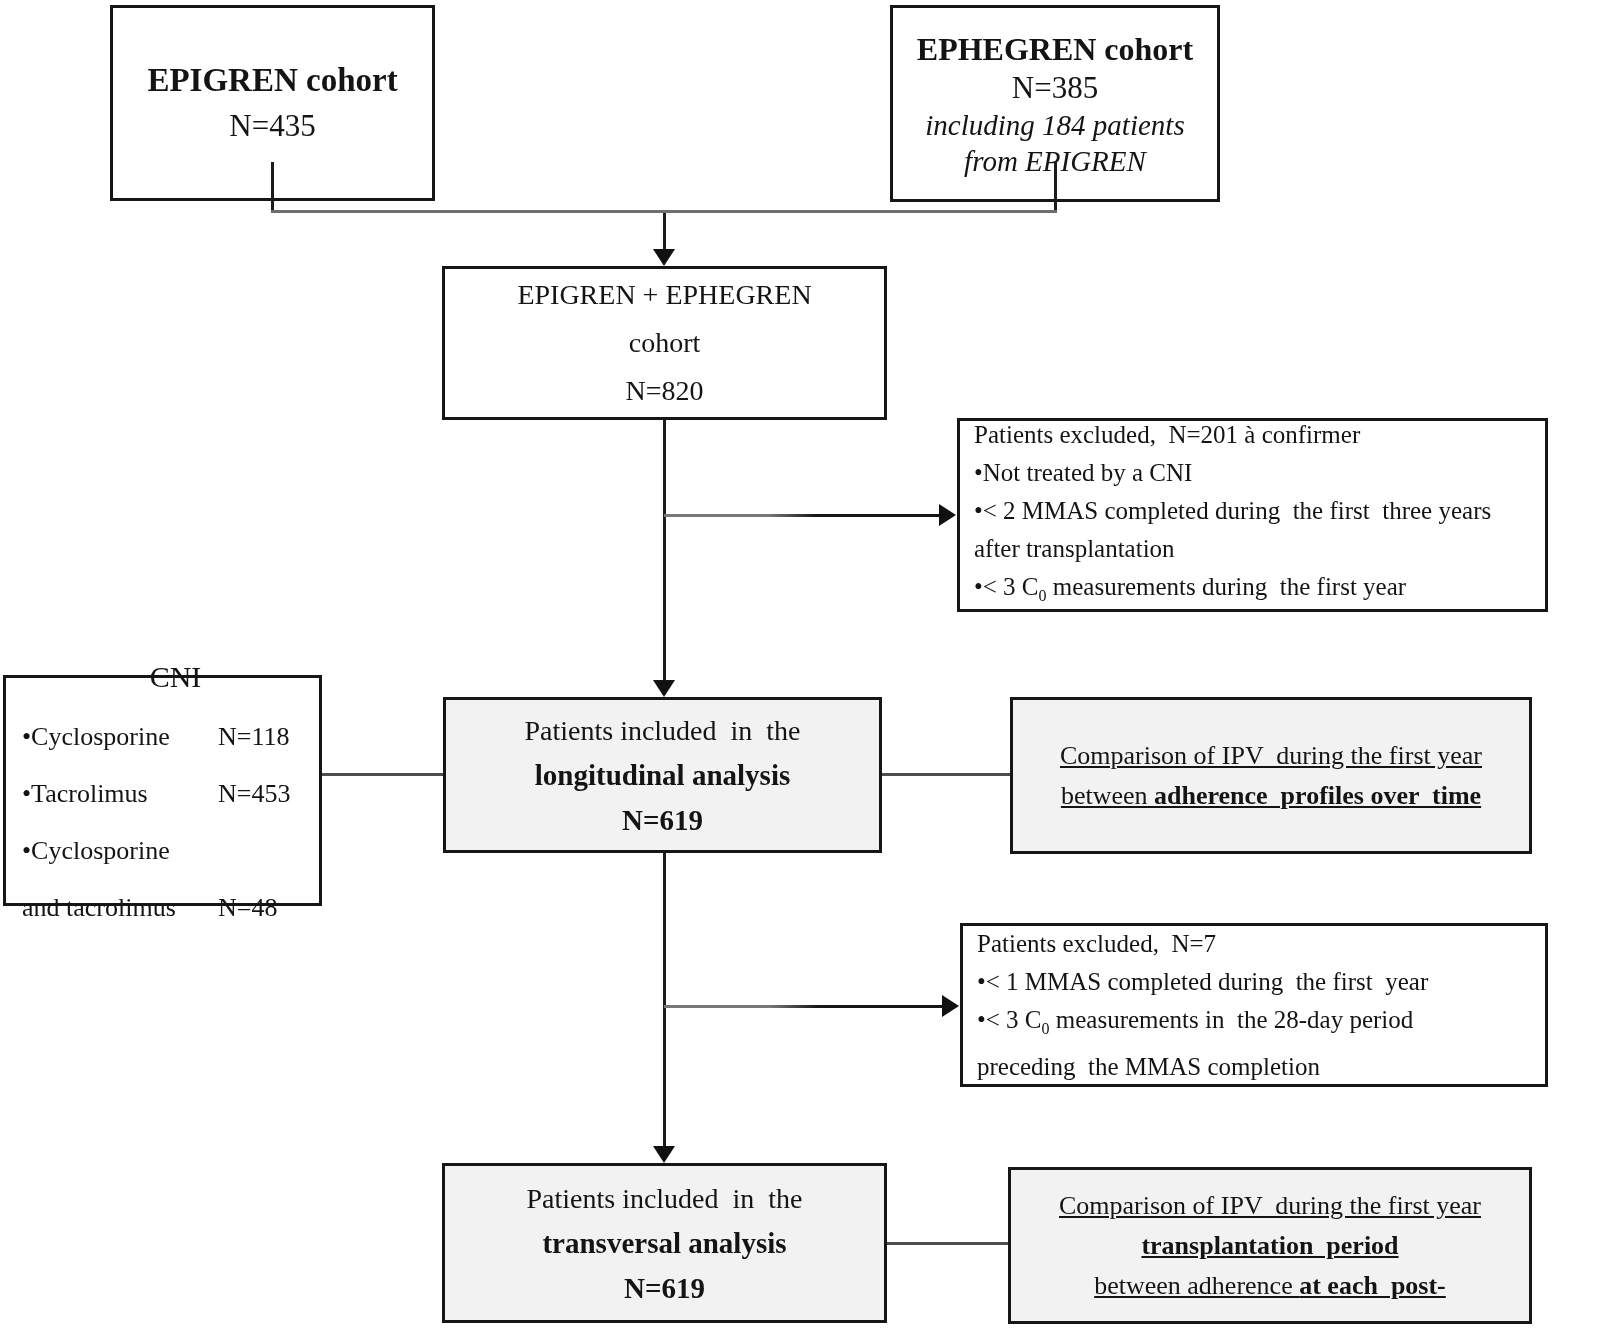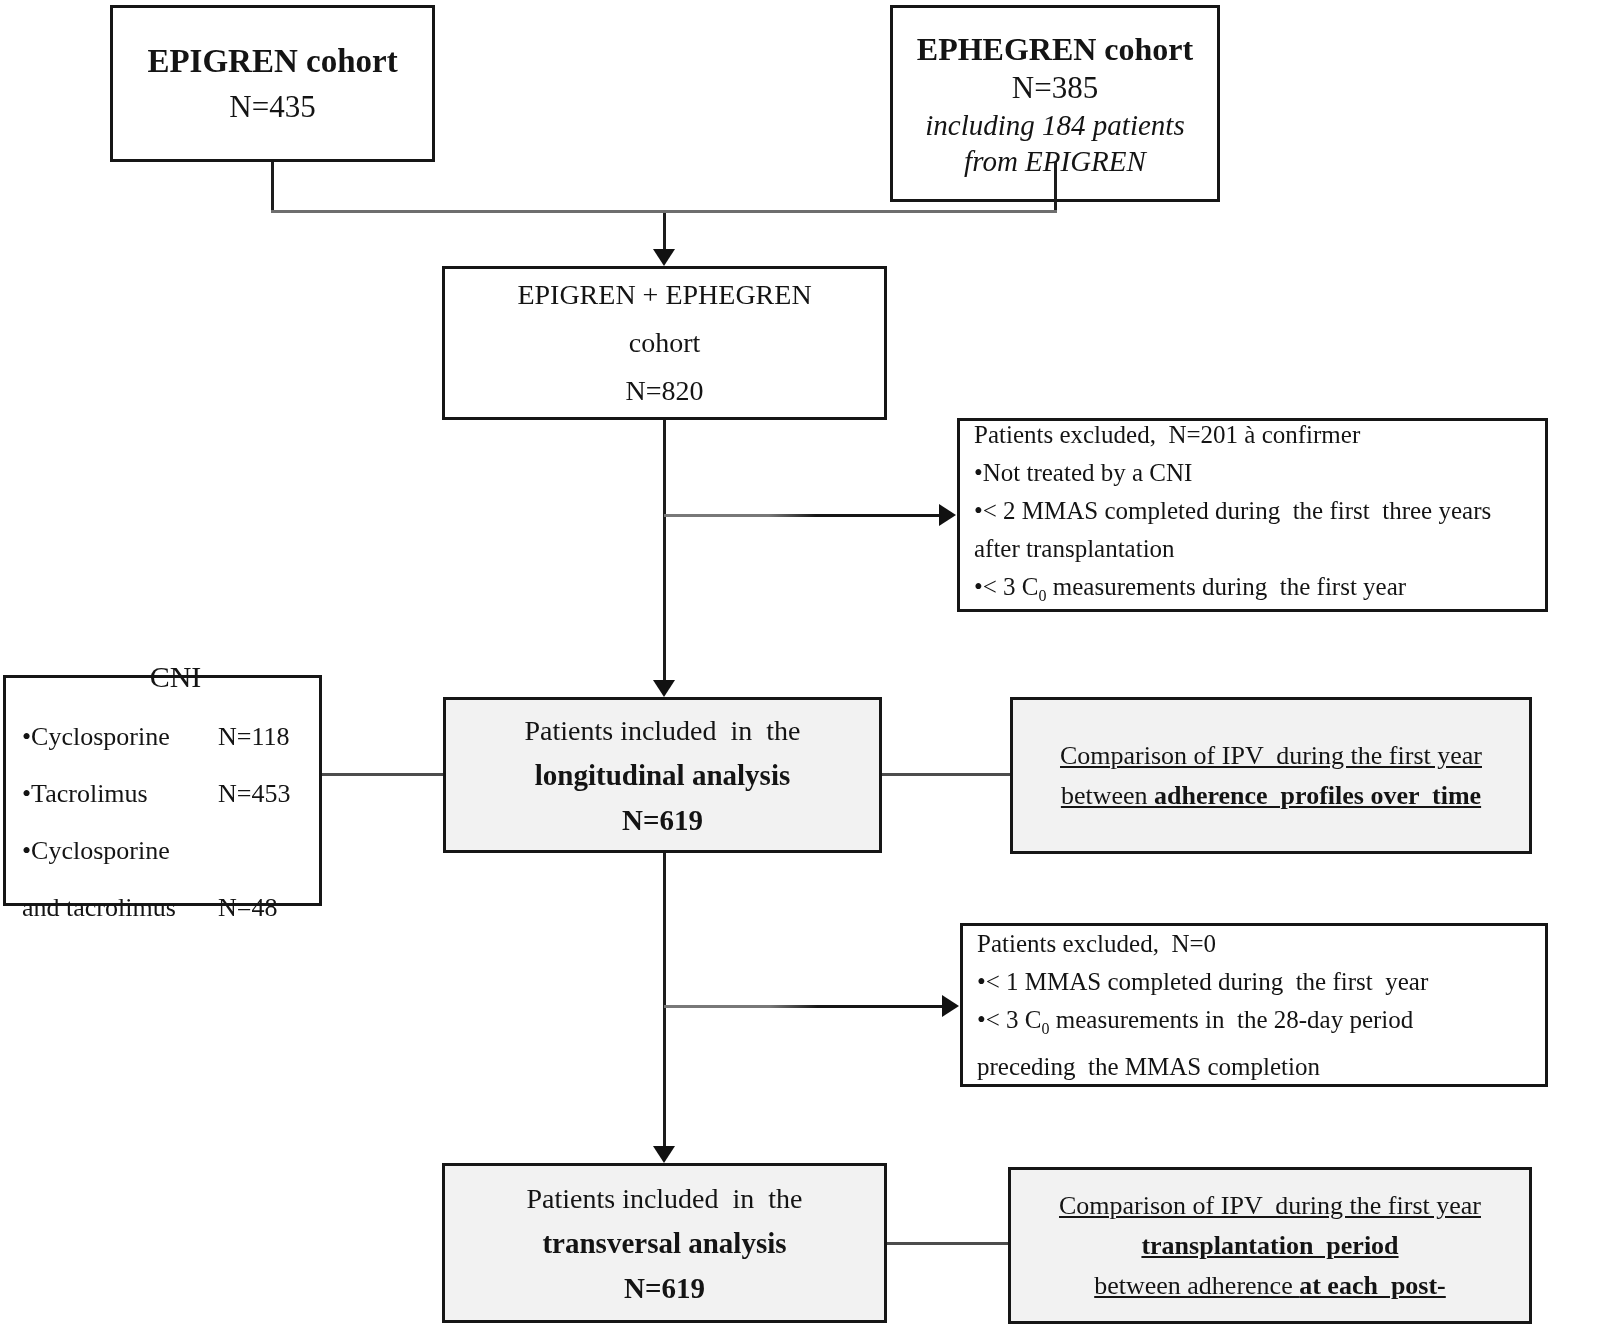--- a/index.html
+++ b/index.html
@@ -11,21 +11,21 @@
     position:absolute;border:3px solid #161616;background:#ffffff;
     box-sizing:border-box;display:flex;flex-direction:column;
     justify-content:center;align-items:center;text-align:center;
   }
   .box.grey{background:#f2f2f2;}
   .box.leftalign{align-items:flex-start;text-align:left;}
   .pre{white-space:pre;}
   .b{font-weight:bold;}
 
   
-  .bx-epigren{left:110px;top:5px;width:325px;height:157px;}
+  .bx-epigren{left:110px;top:5px;width:325px;height:196px;}
   .bx-epigren .t1{font-size:33px;font-weight:bold;line-height:46px;}
   .bx-epigren .t2{font-size:31px;line-height:46px;}
   .bx-ephegren{left:890px;top:5px;width:330px;height:197px;}
   .bx-ephegren .t1{font-size:32px;font-weight:bold;line-height:40px;}
   .bx-ephegren .t2{font-size:31px;line-height:38px;}
   .bx-ephegren .t3{font-size:29px;line-height:36px;font-style:italic;font-family:Liberation Serif, serif;}
 
   
   .bx-combined{left:442px;top:266px;width:445px;height:154px;}
   .bx-combined .ln{font-size:28px;line-height:48px;}
@@ -140,21 +140,21 @@
     <div class="cline">Comparison of IPV  during the first year</div>
     <div class="cline"><span>between </span><span class="b">adherence  profiles over  time</span></div>
   </div>
 
   <div class="vline" style="left:663px;top:853px;width:3px;height:293px;"></div>
   <div class="arrow-down" style="left:653px;top:1146px;"></div>
   <div class="hline fade" style="left:664px;top:1005px;width:279px;height:3px;"></div>
   <div class="arrow-right" style="left:942px;top:995px;"></div>
 
   <div class="box leftalign bx-excl2">
-    <div class="xline">Patients excluded,  N=0</div>
+    <div class="xline">Patients excluded,  N=7</div>
     <div class="xline">•&lt; 1 MMAS completed during  the first  year</div>
     <div class="xline"><span>•&lt; 3 C</span><sub class="s0">0</sub><span> measurements in  the 28-day period</span></div>
     <div class="xline">preceding  the MMAS completion</div>
   </div>
 
   <div class="box grey bx-trans">
     <div class="an1">Patients included  in  the</div>
     <div class="an2">transversal analysis</div>
     <div class="an2">N=619</div>
   </div>

